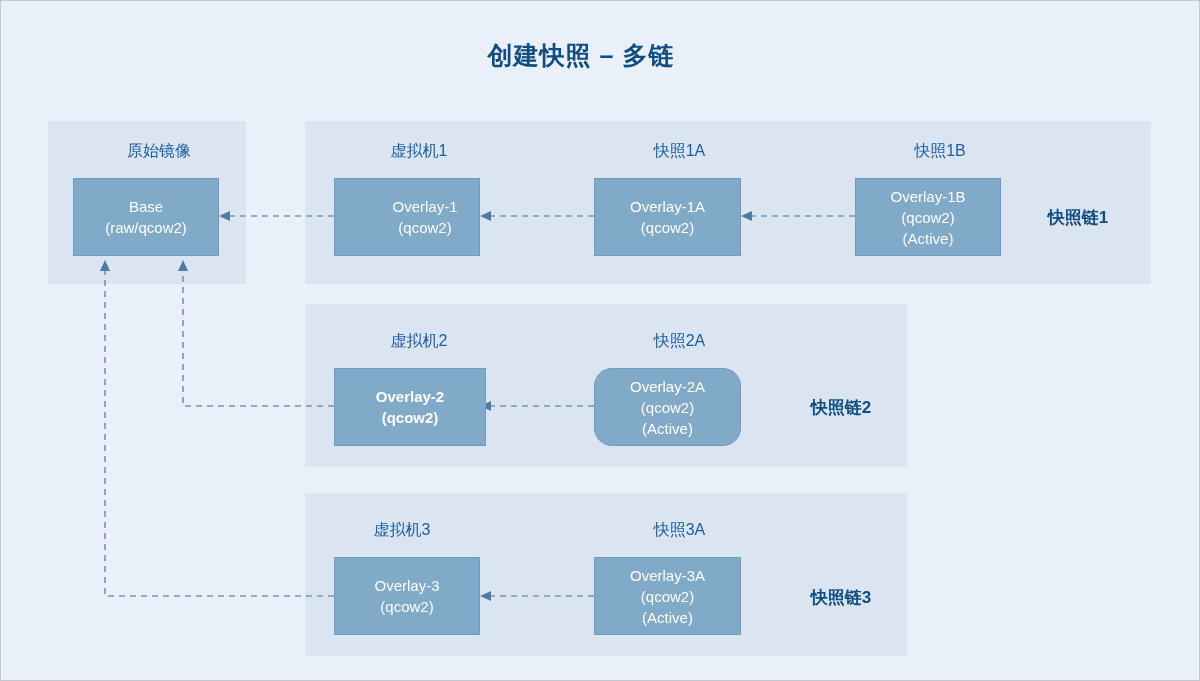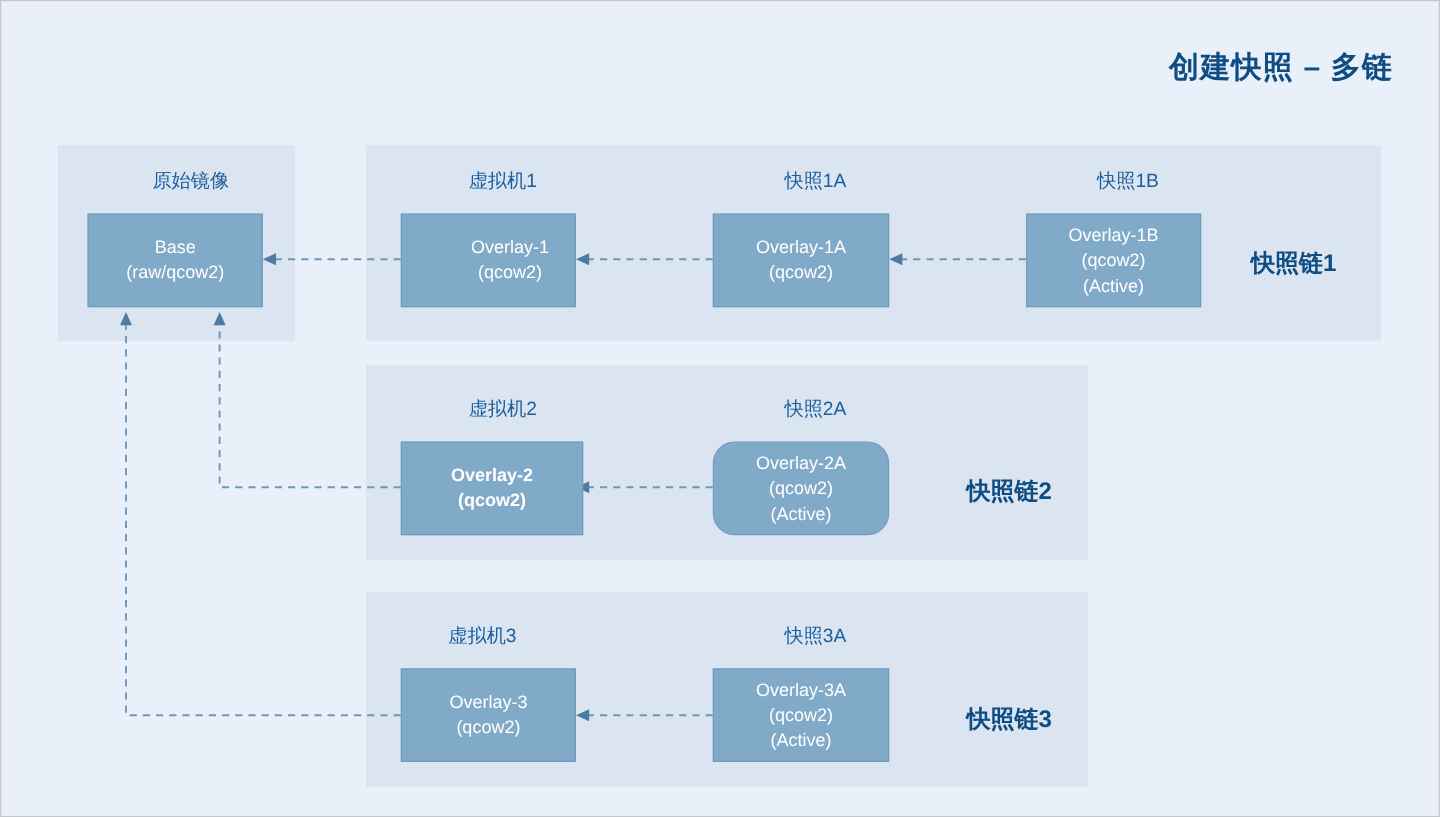--- a/index.html
+++ b/index.html
@@ -21,21 +21,21 @@
     box-sizing: border-box;
     border: 1px solid #c3c7cc;
   }
 
   
   .title {
     position: absolute;
     left: 0;
     top: 38px;
     width: 1160px;
-    text-align: right;
+    text-align: center;
     font-size: 25px;
     font-weight: bold;
     color: #0f4c81;
     letter-spacing: 1px;
   }
 
   
   .band {
     position: absolute;
     background: #dbe5f1;
@@ -64,21 +64,21 @@
     font-size: 16px;
     color: #1b5e9e;
     text-align: center;
     white-space: nowrap;
     padding-left: 12px;
   }
 
   
   .chain-label {
     position: absolute;
-    font-size: 20px;
+    font-size: 17px;
     font-weight: bold;
     color: #0f4c81;
     text-align: center;
     white-space: nowrap;
   }
 
   
   #connectors {
     position: absolute;
     left: 0;

